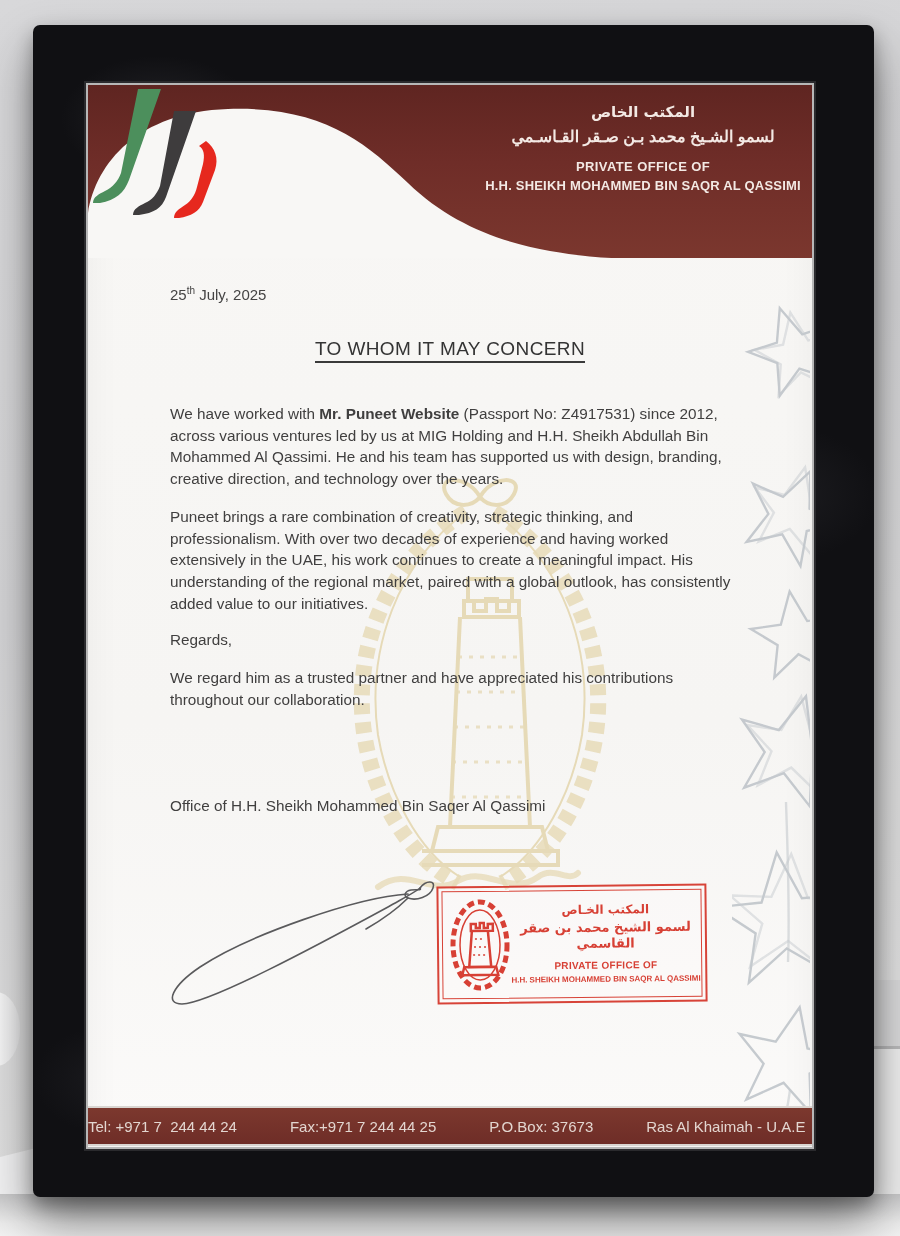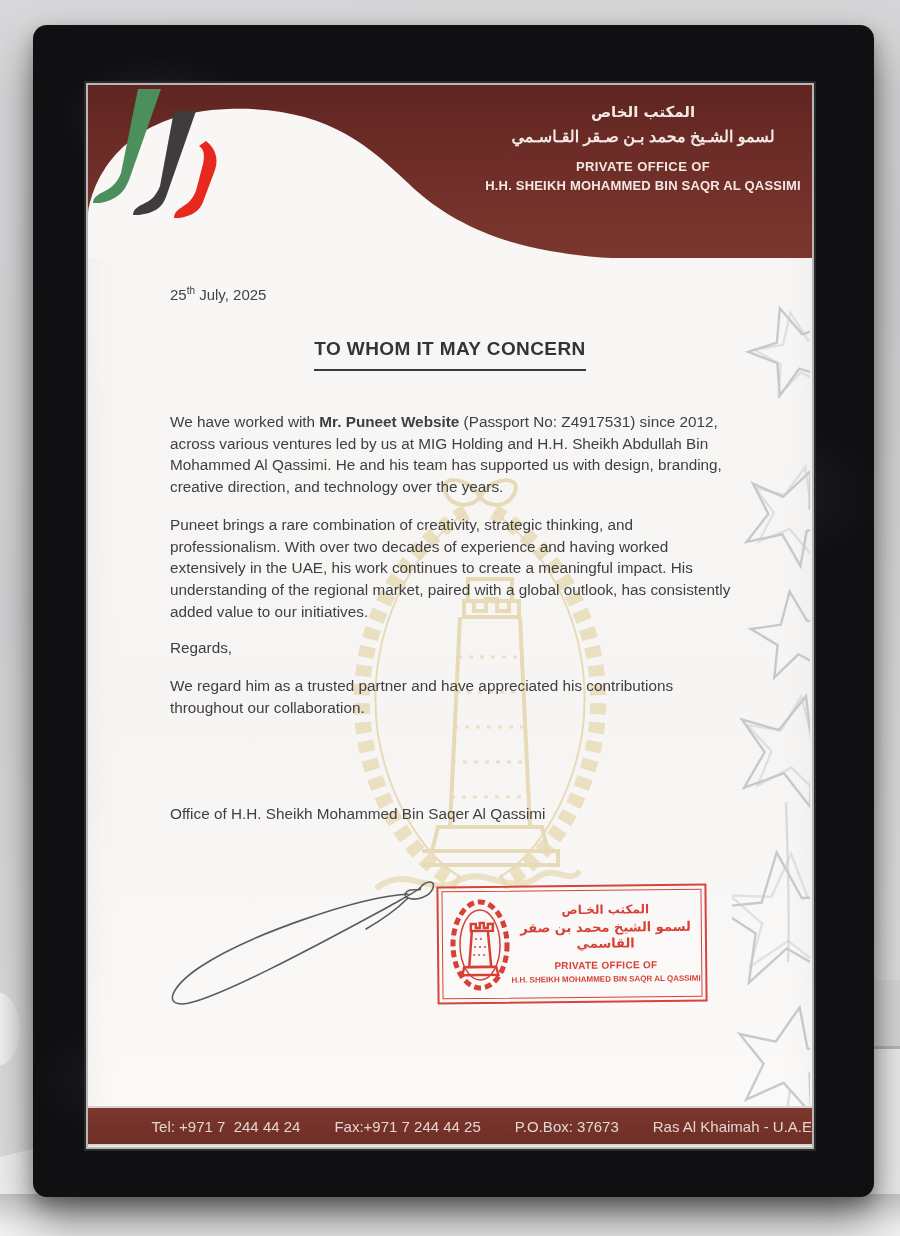--- a/index.html
+++ b/index.html
@@ -11,21 +11,21 @@
   .floor-strip{position:absolute;left:0;bottom:0;width:900px;height:42px;
                background:linear-gradient(180deg,#c7c7c8,#ececec 70%,#f2f2f2);}
   .wall-seam{position:absolute;right:0;top:1046px;width:42px;height:150px;
              background:#eeeeee;border-top:3px solid #b9b9ba;}
   .wall-panel-tr{position:absolute;right:0;top:980px;width:42px;height:66px;background:#d9d9da;}
   .wall-object{position:absolute;left:-14px;top:992px;width:34px;height:74px;background:
                linear-gradient(90deg,#ffffff,#e2e2e3);border-radius:0 70% 70% 0/0 50% 50% 0;}
   .wall-wedge{position:absolute;left:-40px;top:1150px;width:150px;height:120px;background:#f1f1f2;
               transform:rotate(-14deg);}
   
-  .frame{position:absolute;left:33px;top:25px;width:841px;height:1172px;border-radius:14px;
+  .frame{position:absolute;left:33px;top:25px;width:841px;height:1172px;border-radius:7px;
          background-color:#101013;
          background-image:
            radial-gradient(140px 90px at 15% 8%,rgba(62,62,68,.40),transparent 70%),
            radial-gradient(180px 110px at 62% 14%,rgba(48,48,54,.35),transparent 70%),
            radial-gradient(150px 100px at 88% 40%,rgba(58,58,64,.30),transparent 70%),
            radial-gradient(160px 110px at 30% 60%,rgba(50,50,56,.30),transparent 70%),
            radial-gradient(170px 110px at 70% 85%,rgba(60,60,66,.33),transparent 70%),
            radial-gradient(120px 80px at 10% 90%,rgba(44,44,50,.38),transparent 70%);
          box-shadow:0 26px 48px rgba(0,0,0,.42),0 8px 18px rgba(0,0,0,.30);}
   
@@ -43,42 +43,42 @@
   .head-en1{display:block;font-size:13px;font-weight:bold;margin-top:10px;letter-spacing:.4px;}
   .head-en2{display:block;font-size:13px;font-weight:bold;margin-top:4px;letter-spacing:.2px;white-space:nowrap;}
   .logo-svg{position:absolute;left:80px;top:36px;}
   
   .watermark{position:absolute;left:230px;top:382px;opacity:.55;pointer-events:none;}
   .stars{position:absolute;right:2px;top:177px;opacity:.8;pointer-events:none;}
   
   .date-line{margin:27px 75px 0 82px;font-size:15px;color:#454444;}
   .date-line sup{font-size:10px;}
   .title-line{margin:35px 0 0 0;text-align:center;}
-  .title-line span{display:inline-block;font-size:19px;font-weight:bold;color:#343434;
-                   border-bottom:2.5px solid #3a3a3a;padding-bottom:9px;letter-spacing:.4px;}
+  .title-line span{display:inline-block;font-size:19px;font-weight:normal;color:#343434;
+                   border-bottom:2.5px solid #3a3a3a;padding-bottom:1px;letter-spacing:.4px;}
   .para{margin:16px 75px 0 82px;font-size:15.3px;line-height:1.42;color:#403f3f;position:relative;z-index:2;}
   .para.first{margin-top:40px;}
   .regards{margin-top:15px;}
   .office-line{margin:86px 75px 0 82px;font-size:15.3px;color:#403f3f;position:relative;z-index:2;}
   
   .signature{position:absolute;left:70px;top:788px;z-index:3;}
   .stamp{position:absolute;left:349px;top:800px;width:270px;height:118px;z-index:3;
          border:2.5px solid #d63a2e;transform:rotate(-.6deg);opacity:.95;background:rgba(255,252,250,.25);}
   .stamp-inner{position:absolute;left:3px;top:3px;right:3px;bottom:3px;border:1.5px solid #d63a2e;
                display:flex;flex-direction:row;align-items:center;padding:4px 6px;color:#d6372b;}
   .stamp-emblem{flex:0 0 62px;}
   .stamp-texts{flex:1;text-align:center;line-height:1.25;}
   .stamp-ar1{display:block;direction:rtl;font-family:"DejaVu Sans",sans-serif;font-size:12px;font-weight:bold;}
   .stamp-ar2{display:block;direction:rtl;font-family:"DejaVu Sans",sans-serif;font-size:13px;font-weight:bold;margin-top:2px;}
   .stamp-en1{display:block;font-size:10px;font-weight:bold;margin-top:7px;letter-spacing:.3px;}
   .stamp-en2{display:block;font-size:8px;font-weight:bold;margin-top:3px;white-space:nowrap;}
   
   .footer-bar{position:absolute;left:0;right:0;bottom:3px;height:36px;
               background:linear-gradient(180deg,#7c382e,#6e2d27);
-              display:flex;align-items:center;justify-content:flex-end;gap:34px;
+              display:flex;align-items:center;justify-content:flex-start;gap:53px;
               color:#e3d6d0;font-size:15px;box-shadow:0 -2px 0 #d9d5d1,0 2px 0 #d9d5d1;}
   .footer-bar span{white-space:pre;}
 </style>
 </head>
 <body>
 
 <div class="scene">
   <div class="wall-panel-tr"></div>
   <div class="wall-seam"></div>
   <div class="wall-object"></div>

